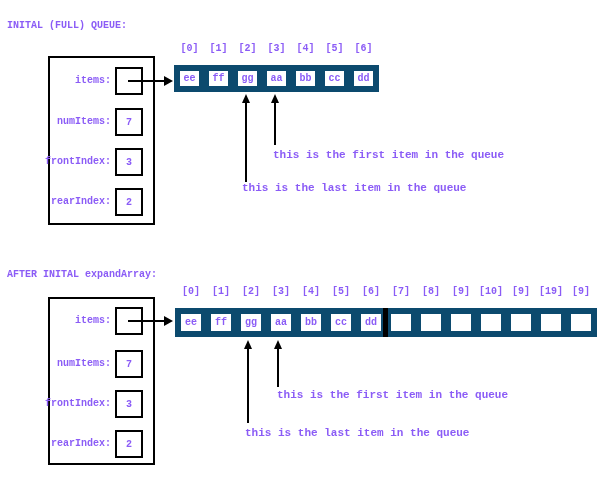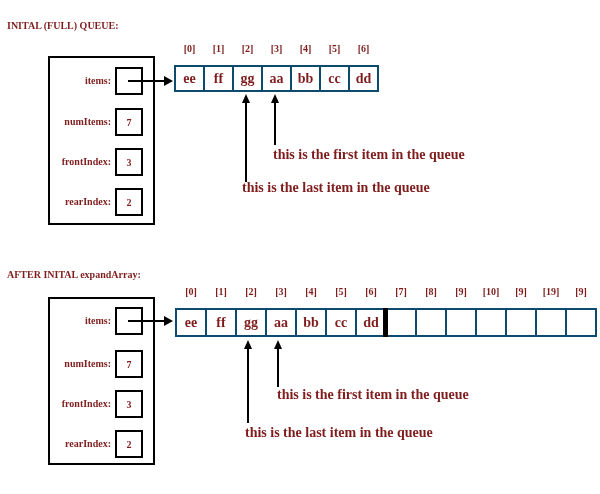--- a/index.html
+++ b/index.html
@@ -1,31 +1,31 @@
 <!DOCTYPE html>
 <html><head>
 <meta charset="utf-8">
 <style>
   html,body{margin:0;padding:0;background:#ffffff;}
   #canvas{position:relative;width:600px;height:494px;background:#ffffff;overflow:hidden;
-          font-family:Liberation Serif, serif;color:#7f1d1d;}
+          font-family:Liberation Mono, monospace;color:#8b5cf6;}
   .title{position:absolute;font-weight:bold;font-size:10px;line-height:12px;white-space:nowrap;}
   .lbl{position:absolute;font-weight:bold;font-size:10px;line-height:12px;text-align:right;white-space:nowrap;}
   .box{position:absolute;border:2px solid #000;box-sizing:border-box;background:#fff;}
   .vbox{display:flex;align-items:center;justify-content:center;font-weight:bold;font-size:10px;}
-  .cell{position:absolute;border:2px solid #0c4a6e;box-sizing:border-box;background:#fff;
-        display:flex;align-items:center;justify-content:center;font-weight:bold;font-size:14px;}
+  .cell{position:absolute;border:6px solid #0c4a6e;box-sizing:border-box;background:#fff;
+        display:flex;align-items:center;justify-content:center;font-weight:bold;font-size:10px;}
   .idx{position:absolute;text-align:center;font-weight:bold;font-size:10px;line-height:10px;}
   .hline{position:absolute;height:2px;background:#000;}
   .vline{position:absolute;width:2px;background:#000;}
   .ah-right{position:absolute;width:0;height:0;border-top:5px solid transparent;
             border-bottom:5px solid transparent;border-left:9px solid #000;}
   .ah-up{position:absolute;width:0;height:0;border-left:4px solid transparent;
          border-right:4px solid transparent;border-bottom:9px solid #000;}
-  .ann{position:absolute;font-weight:bold;font-size:14px;line-height:10px;white-space:nowrap;}
+  .ann{position:absolute;font-weight:bold;font-size:11px;line-height:10px;white-space:nowrap;}
   .divider{position:absolute;background:#000;}
 </style>
 </head>
 <body>
 
 <div id="canvas">
 
   <section>
     <div class="title" style="left:7px;top:20px">INITAL (FULL) QUEUE:</div>
 

